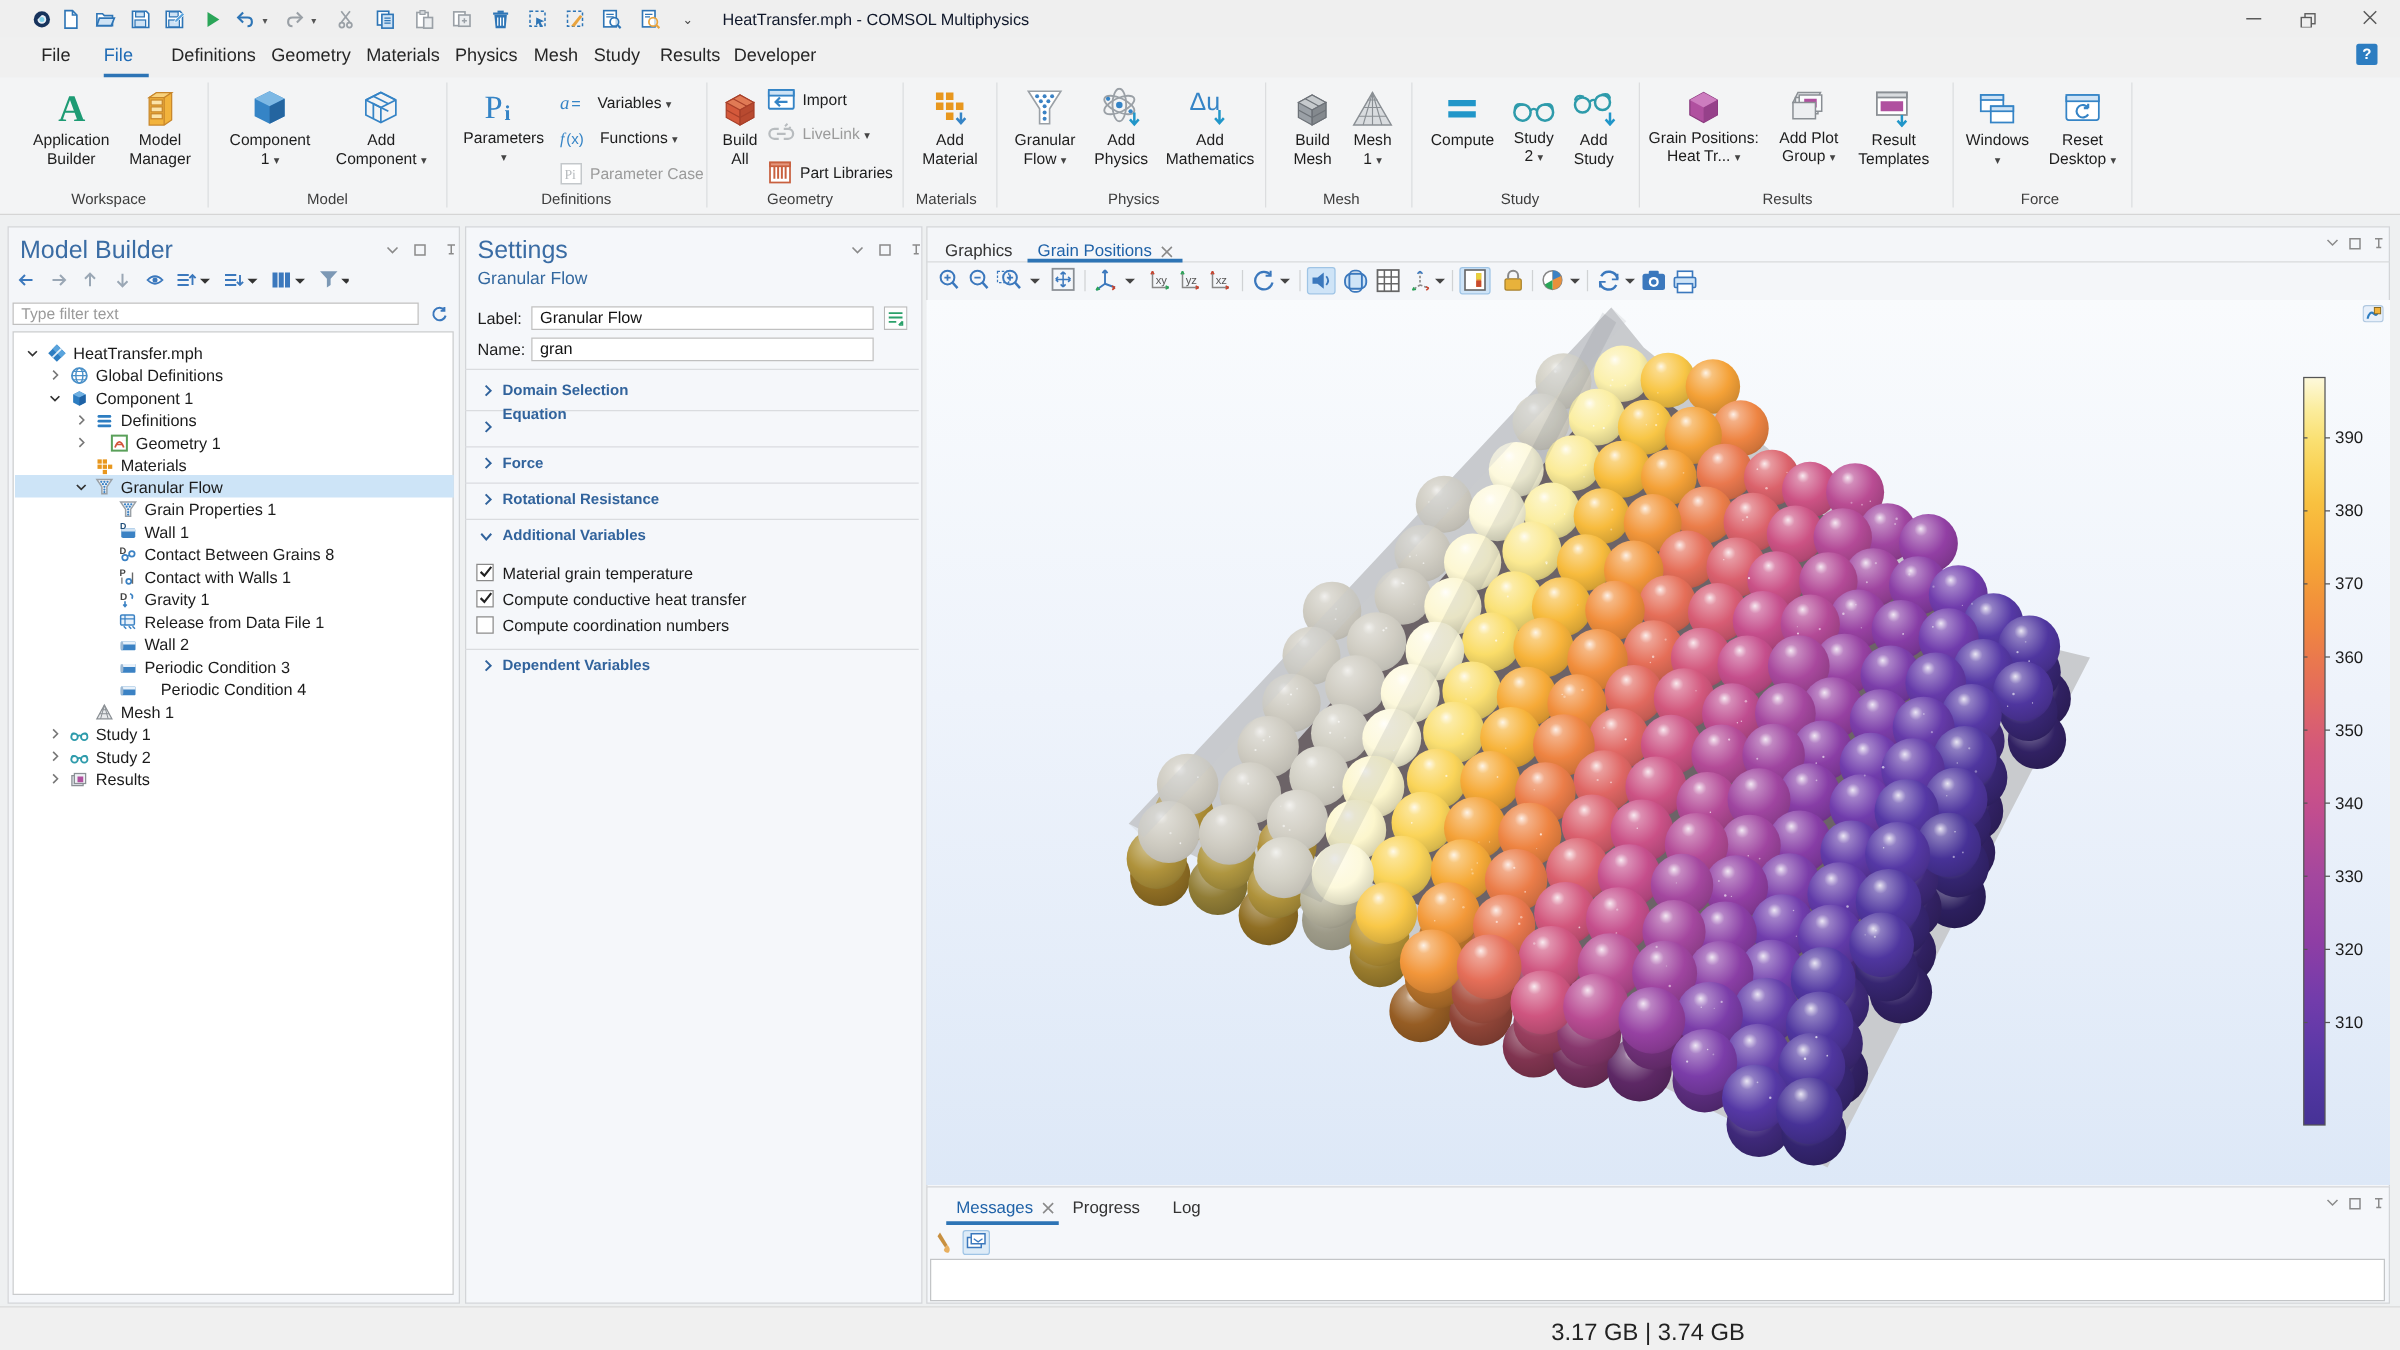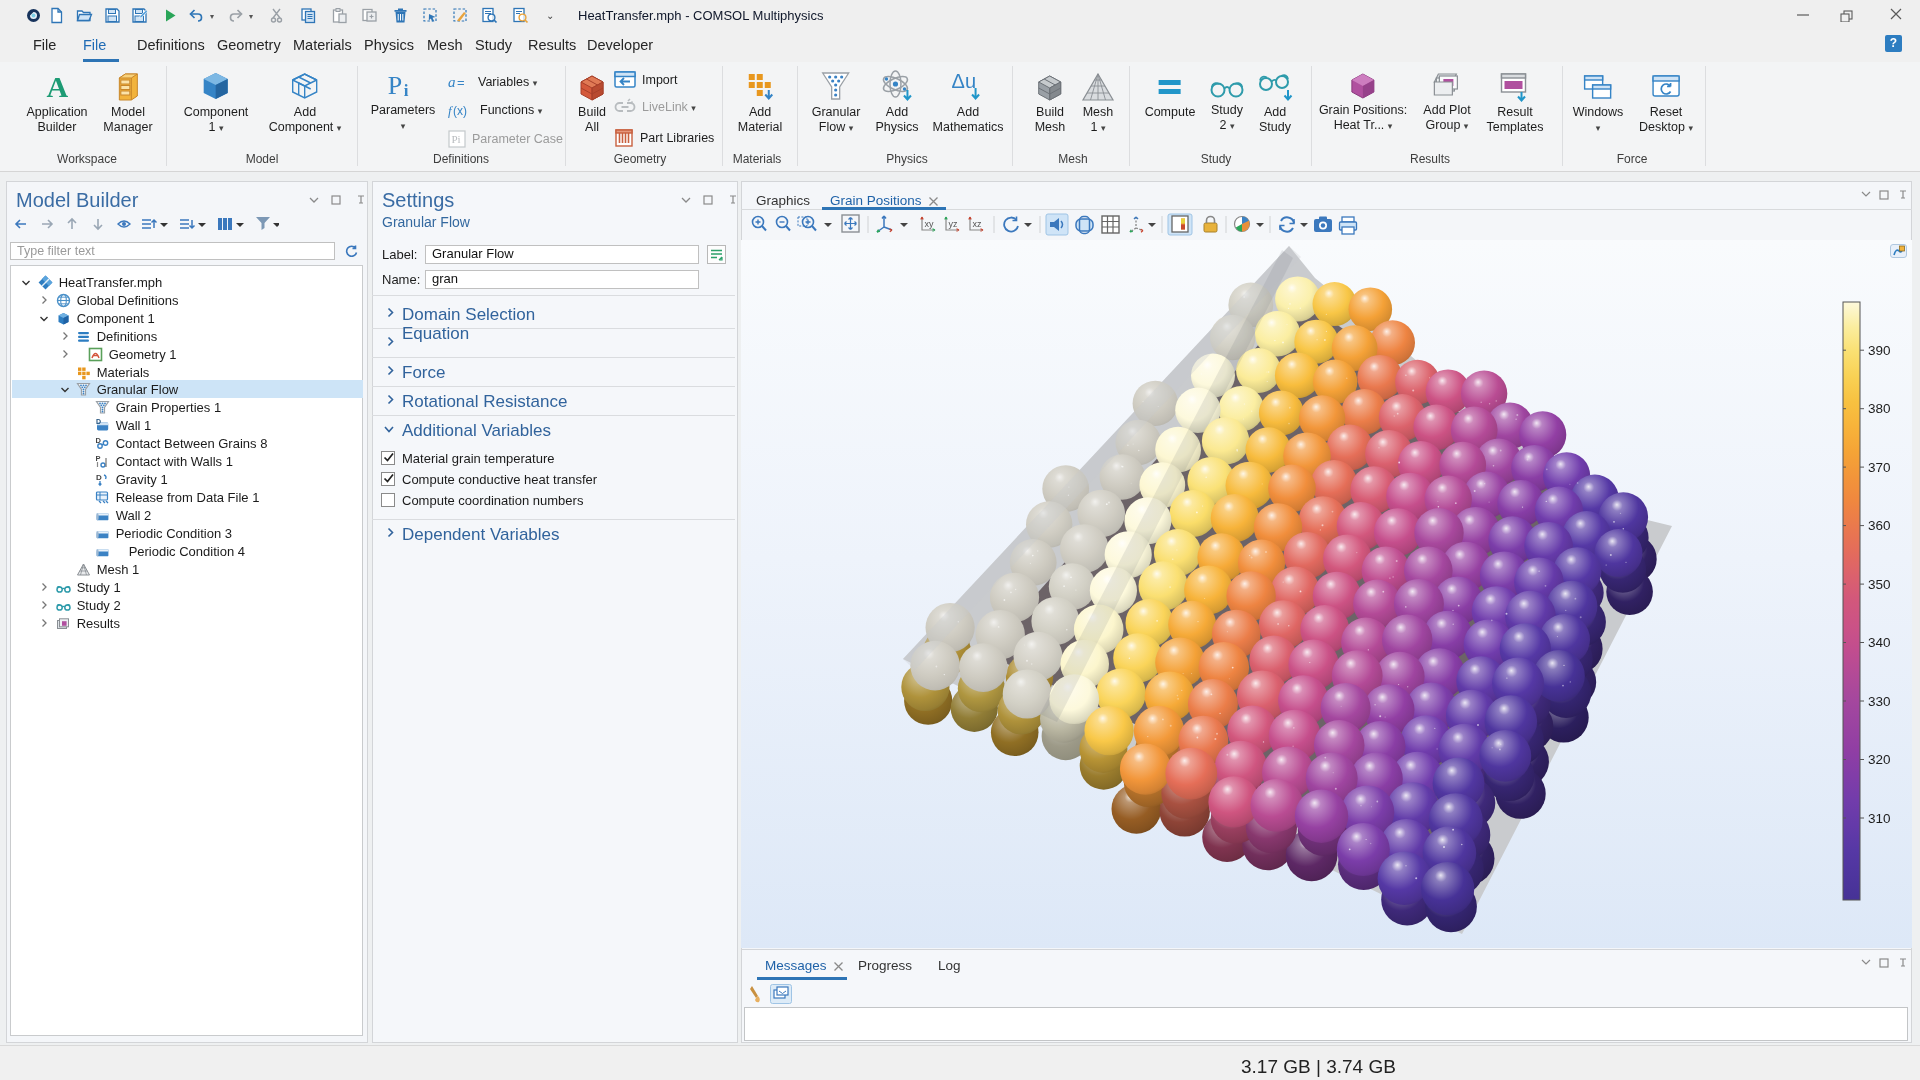--- a/index.html
+++ b/index.html
@@ -14,21 +14,21 @@
 .ricon{display:block;margin:0 auto 3px}
 .rsm{position:absolute;font-size:12.5px;color:#1d1d1d;white-space:nowrap}
 .gray{color:#9b9b9b}
 .car{color:#444;font-size:9px}
 .panel{position:absolute;background:#f4f6f9;border:1px solid #d3d5d8}
 .ptitle{position:absolute;font-size:20px;color:#3a6ca4}
 .psub{position:absolute;font-size:14px;color:#33689f}
 .treerow{position:absolute;font-size:13px;color:#1b1b1b;white-space:nowrap;height:18px;line-height:18px}
 .tico{display:inline-block;vertical-align:-3px}
 .field{position:absolute;border:1px solid #c0c0c0;background:#fff;font-size:13px;color:#111;padding-left:6px;line-height:16px}
-.seclink{position:absolute;font-size:17px;font-weight:400;color:#31639c}
+.seclink{position:absolute;font-size:12px;font-weight:700;color:#31639c}
 .secdiv{position:absolute;height:1px;background:#dadcdf;left:372px;width:363px}
 .cbx{position:absolute;width:14px;height:14px;background:#fff;border:1px solid #8a8a8a}
 .cbl{position:absolute;font-size:13px;color:#1b1b1b}
 .tab{position:absolute;font-size:13.5px;color:#333}
 .tabact{color:#1f62a8}
 #gcanvas{position:absolute;left:741px;top:240px;width:1171px;height:708px;background:linear-gradient(180deg,#f9fbfd 0%,#eef3fb 45%,#dde8f7 100%)}
 .statusbar{left:0;top:1045px;width:1920px;height:35px;background:#f0f0f0;border-top:1px solid #d9d9d9}
 .cblabel{position:absolute;font-size:13px;color:#1c1c1c}
 </style></head><body>
 <div id="titlebar" class="abs">

